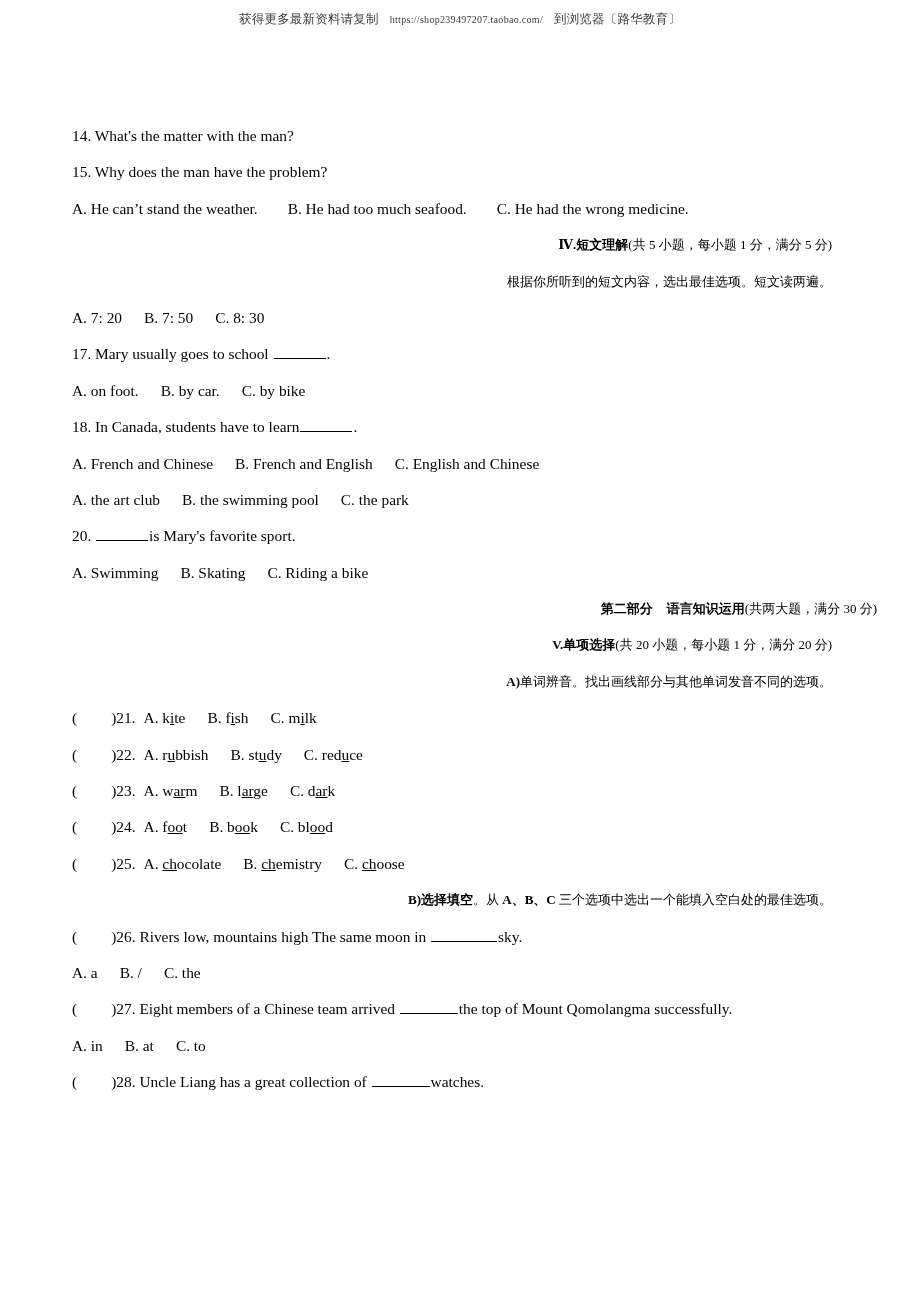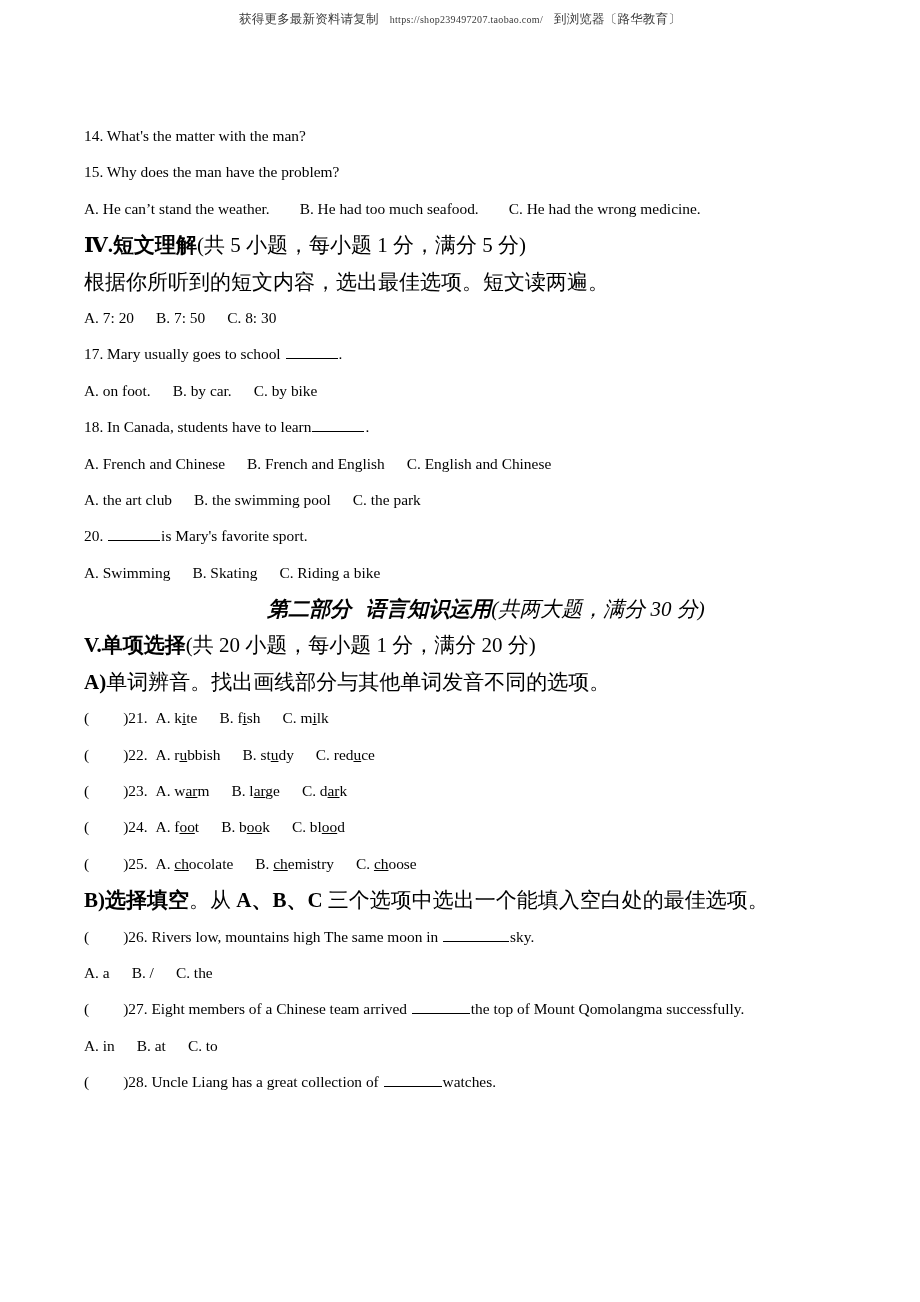--- a/index.html
+++ b/index.html
@@ -32,42 +32,42 @@
   .wm-header .wm-url {
     font-family: "Liberation Serif", "DejaVu Serif", serif;
     letter-spacing: 0.3px;
     font-size: 10px;
   }
   .wm-gap-m { display: inline-block; width: 11px; }
 
   
   .doc {
     position: absolute;
-    left: 84px;
+    left: 72px;
     top: 118px;
     width: 760px;
   }
 
   .line {
     font-size: 15.4px;
     line-height: 36.4px;
     height: 36.4px;
     white-space: nowrap;
     color: #000;
   }
 
   .line.cn {
-    font-size: 21px;
+    font-size: 13px;
+    text-align: right;
   }
 
   .center {
     text-align: center;
     width: 806px;
     margin-left: -1px;
-    font-style: italic;
   }
 
   b, .b { font-weight: bold; }
 
   
   .sp-xs { display: inline-block; width: 8px; }
   .sp-s  { display: inline-block; width: 14px; }
   .sp-m  { display: inline-block; width: 22px; }
   .sp-l  { display: inline-block; width: 30px; }
 

